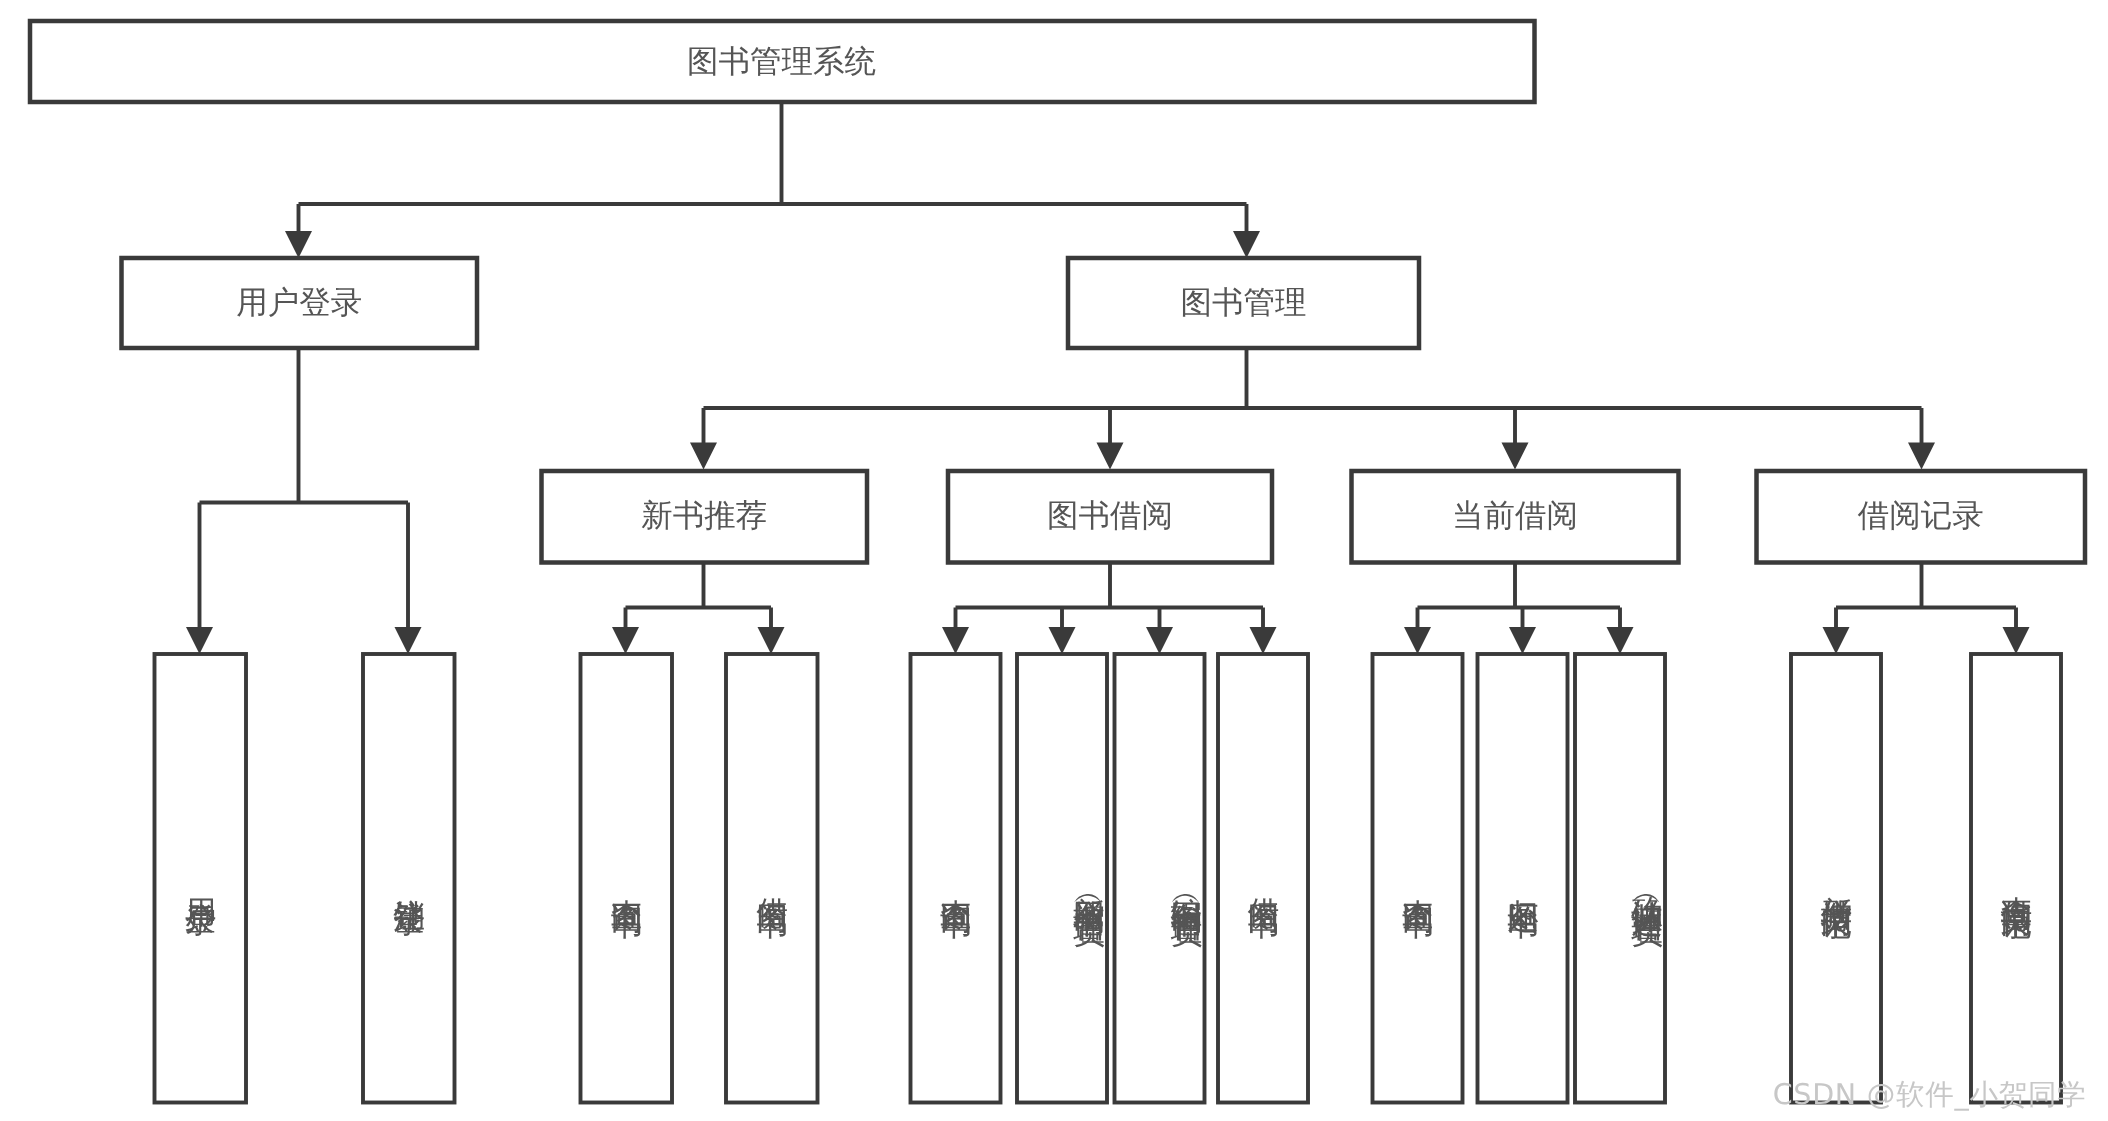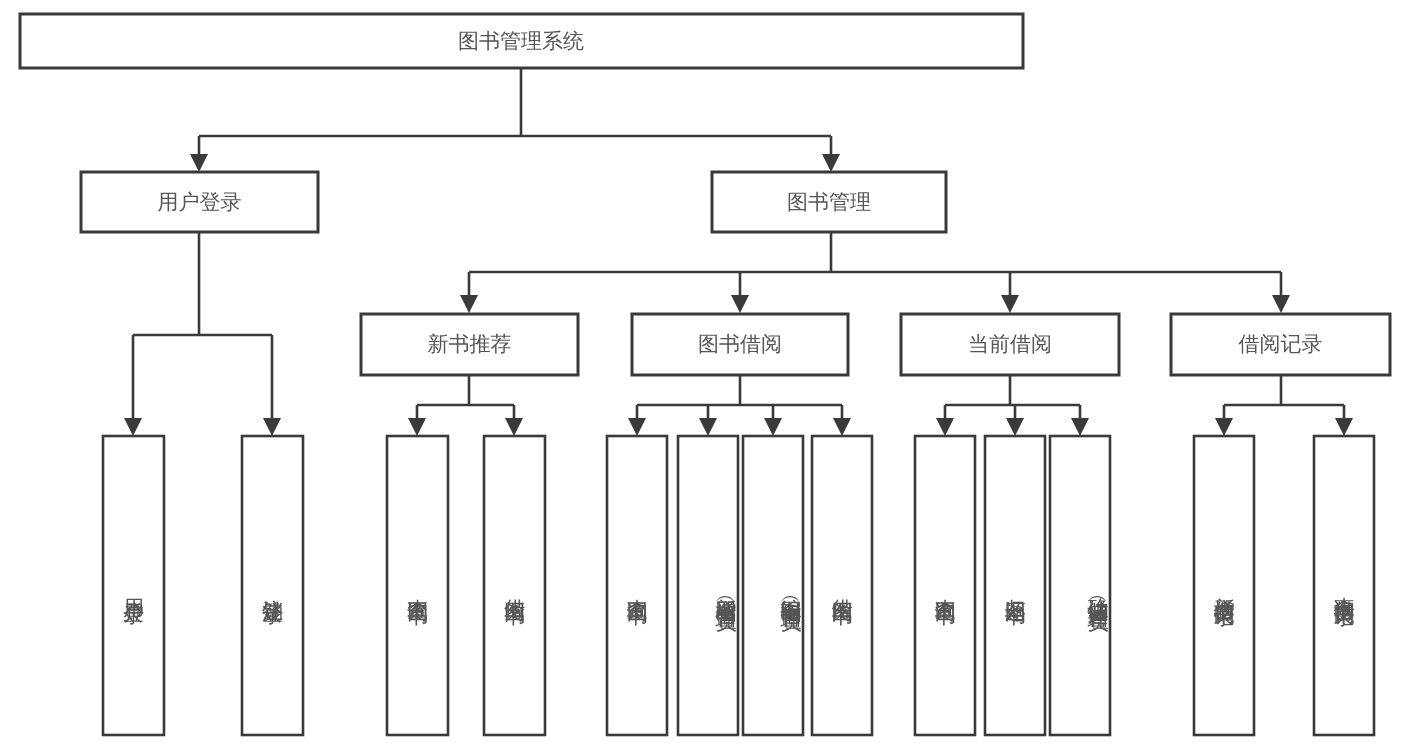--- a/index.html
+++ b/index.html
@@ -216,13 +216,14 @@
   <div class="vlabel" style="left:743px; top:436px; width:60px; height:299px; align-items:flex-start; padding-top:8px; box-sizing:border-box;">编辑图书（管理员）</div>
   <div class="vlabel" style="left:812px; top:436px; width:60px; height:299px;">借阅图书</div>
 
   <div class="vlabel" style="left:915px; top:436px; width:60px; height:299px;">查询图书</div>
   <div class="vlabel" style="left:985px; top:436px; width:60px; height:299px;">归还图书</div>
   <div class="vlabel" style="left:1050px; top:436px; width:60px; height:299px; align-items:flex-start; padding-top:8px; box-sizing:border-box;">确认归还（管理员）</div>
 
   <div class="vlabel" style="left:1194px; top:436px; width:60px; height:299px;">新增借阅记录</div>
   <div class="vlabel" style="left:1314px; top:436px; width:60px; height:299px;">查询借阅记录</div>
 
+  <div class="watermark">CSDN @软件_小贺同学</div>
 </div>
 
 </body></html>

